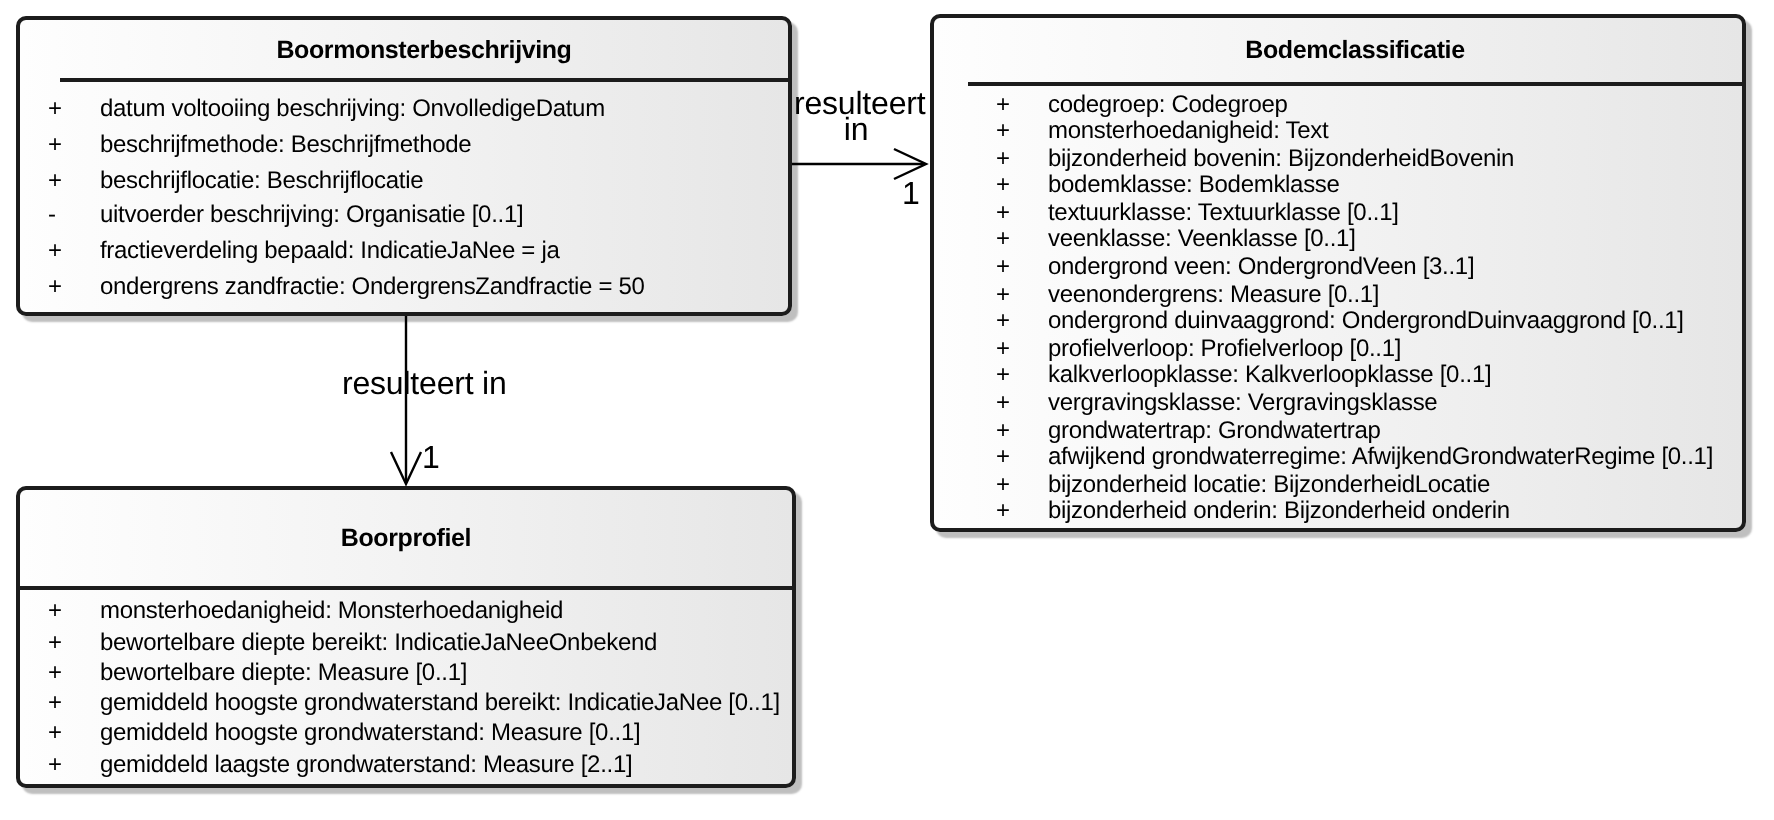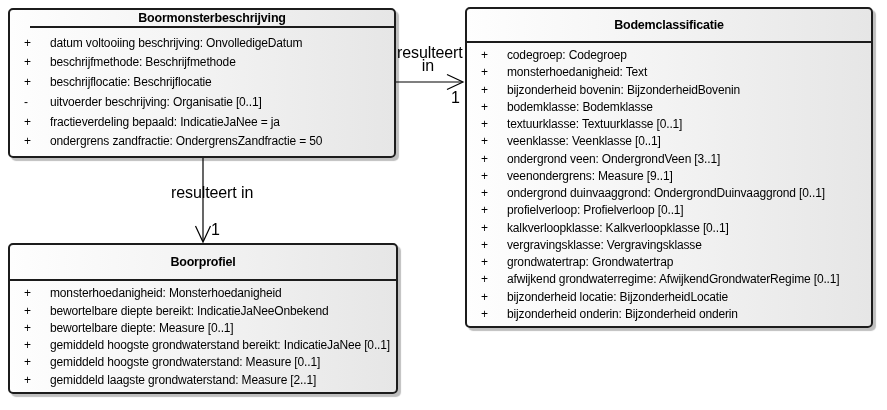--- a/index.html
+++ b/index.html
@@ -59,23 +59,23 @@
     font-size: 16px;
     letter-spacing: -0.1px;
     line-height: 13px;
     color: #000000;
   }
   #connector-layer {
     position: absolute;
     left: 0; top: 0;
     pointer-events: none;
   }
-  #title-a { height: 18px; margin-left: 20px; }
+  #title-a { height: 31px; margin-left: 20px; }
   #title-b { height: 34px; }
-  #title-c { height: 36px; }
+  #title-c { height: 50px; }
 </style>
 </head>
 <body>
 
 <div id="canvas">
 
   <div class="uml-class" id="box-a" style="left:8px; top:8px; width:388px; height:150px;">
     <div class="class-title" id="title-a">Boormonsterbeschrijving</div>
     <div class="attrs">
         <div class="attr-row">
@@ -98,21 +98,21 @@
           <span class="vis">+</span>
           <span class="attr-text">fractieverdeling bepaald: IndicatieJaNee = ja</span>
         </div>
         <div class="attr-row">
           <span class="vis">+</span>
           <span class="attr-text">ondergrens zandfractie: OndergrensZandfractie = 50</span>
         </div>
       </div>
   </div>
 
-  <div class="uml-class" id="box-b" style="left:465px; top:7px; width:408px; height:321px;">
+  <div class="uml-class" id="box-b" style="left:465px; top:7px; width:408px; height:259px;padding-left:17px;">
     <div class="class-title" id="title-b">Bodemclassificatie</div>
     <div class="attrs">
         <div class="attr-row">
           <span class="vis">+</span>
           <span class="attr-text">codegroep: Codegroep</span>
         </div>
         <div class="attr-row">
           <span class="vis">+</span>
           <span class="attr-text">monsterhoedanigheid: Text</span>
         </div>
@@ -131,21 +131,21 @@
         <div class="attr-row">
           <span class="vis">+</span>
           <span class="attr-text">veenklasse: Veenklasse [0..1]</span>
         </div>
         <div class="attr-row">
           <span class="vis">+</span>
           <span class="attr-text">ondergrond veen: OndergrondVeen [3..1]</span>
         </div>
         <div class="attr-row">
           <span class="vis">+</span>
-          <span class="attr-text">veenondergrens: Measure [9..1]</span>
+          <span class="attr-text">veenondergrens: Measure [0..1]</span>
         </div>
         <div class="attr-row">
           <span class="vis">+</span>
           <span class="attr-text">ondergrond duinvaaggrond: OndergrondDuinvaaggrond [0..1]</span>
         </div>
         <div class="attr-row">
           <span class="vis">+</span>
           <span class="attr-text">profielverloop: Profielverloop [0..1]</span>
         </div>
         <div class="attr-row">

